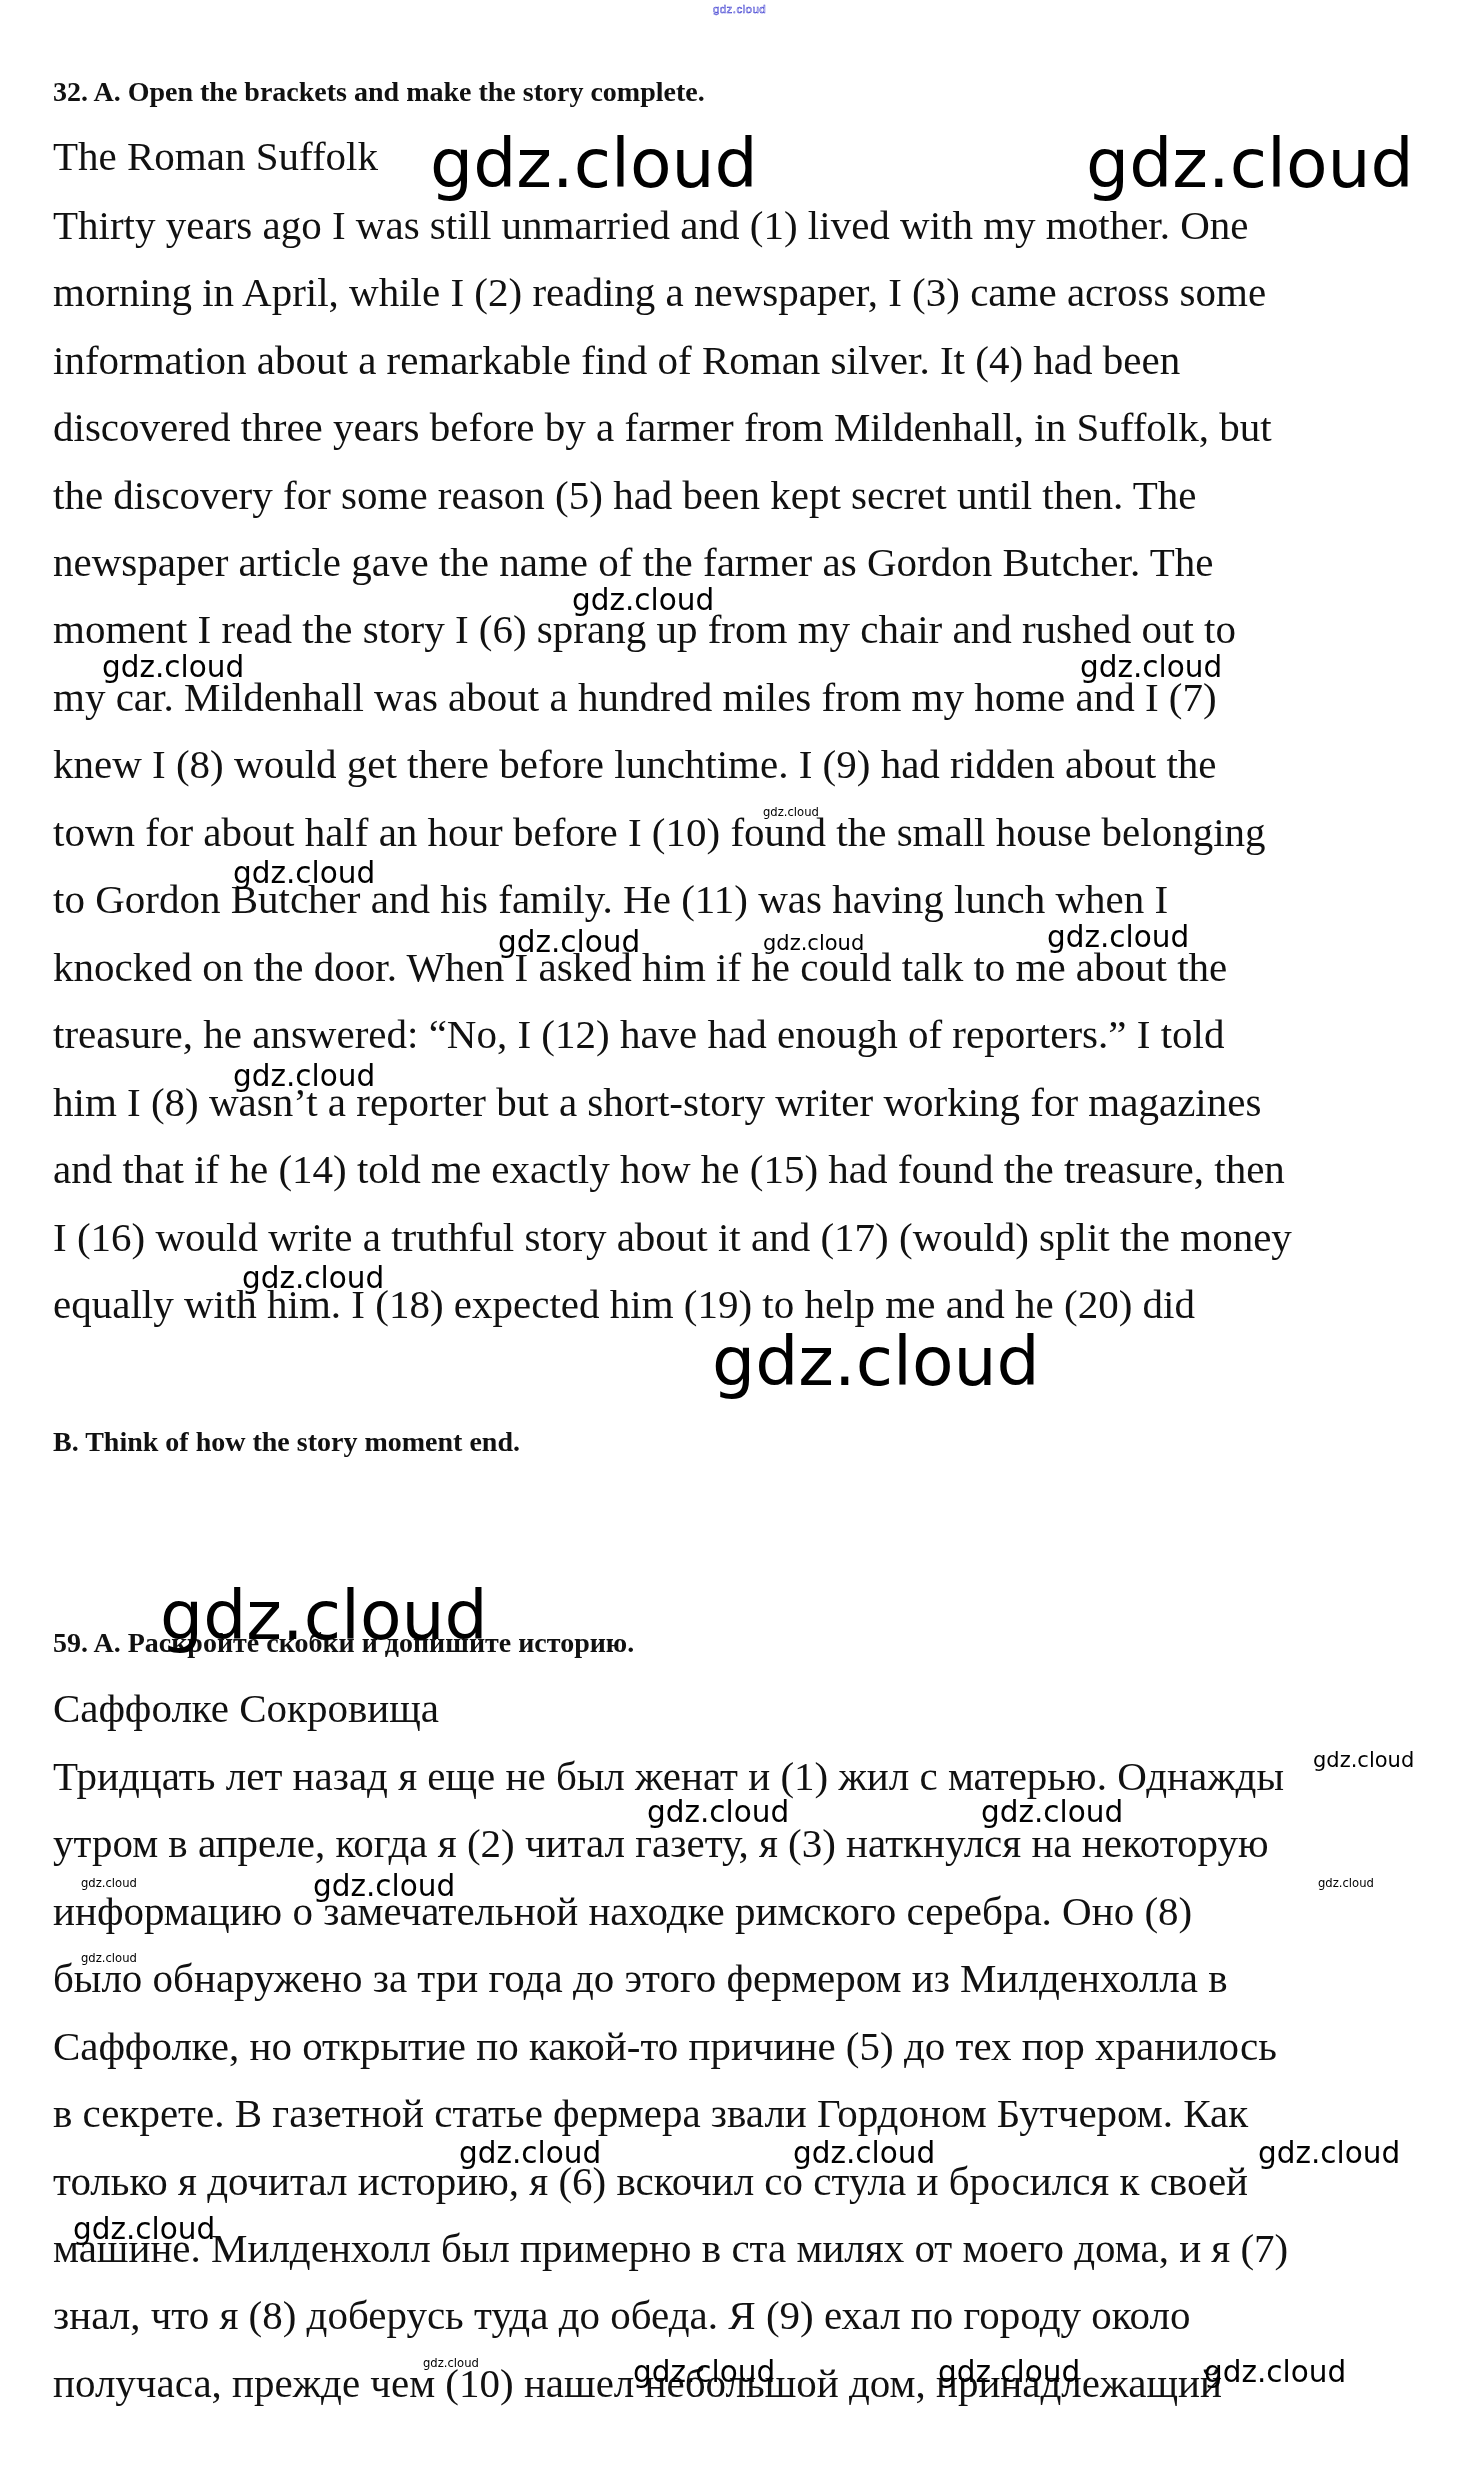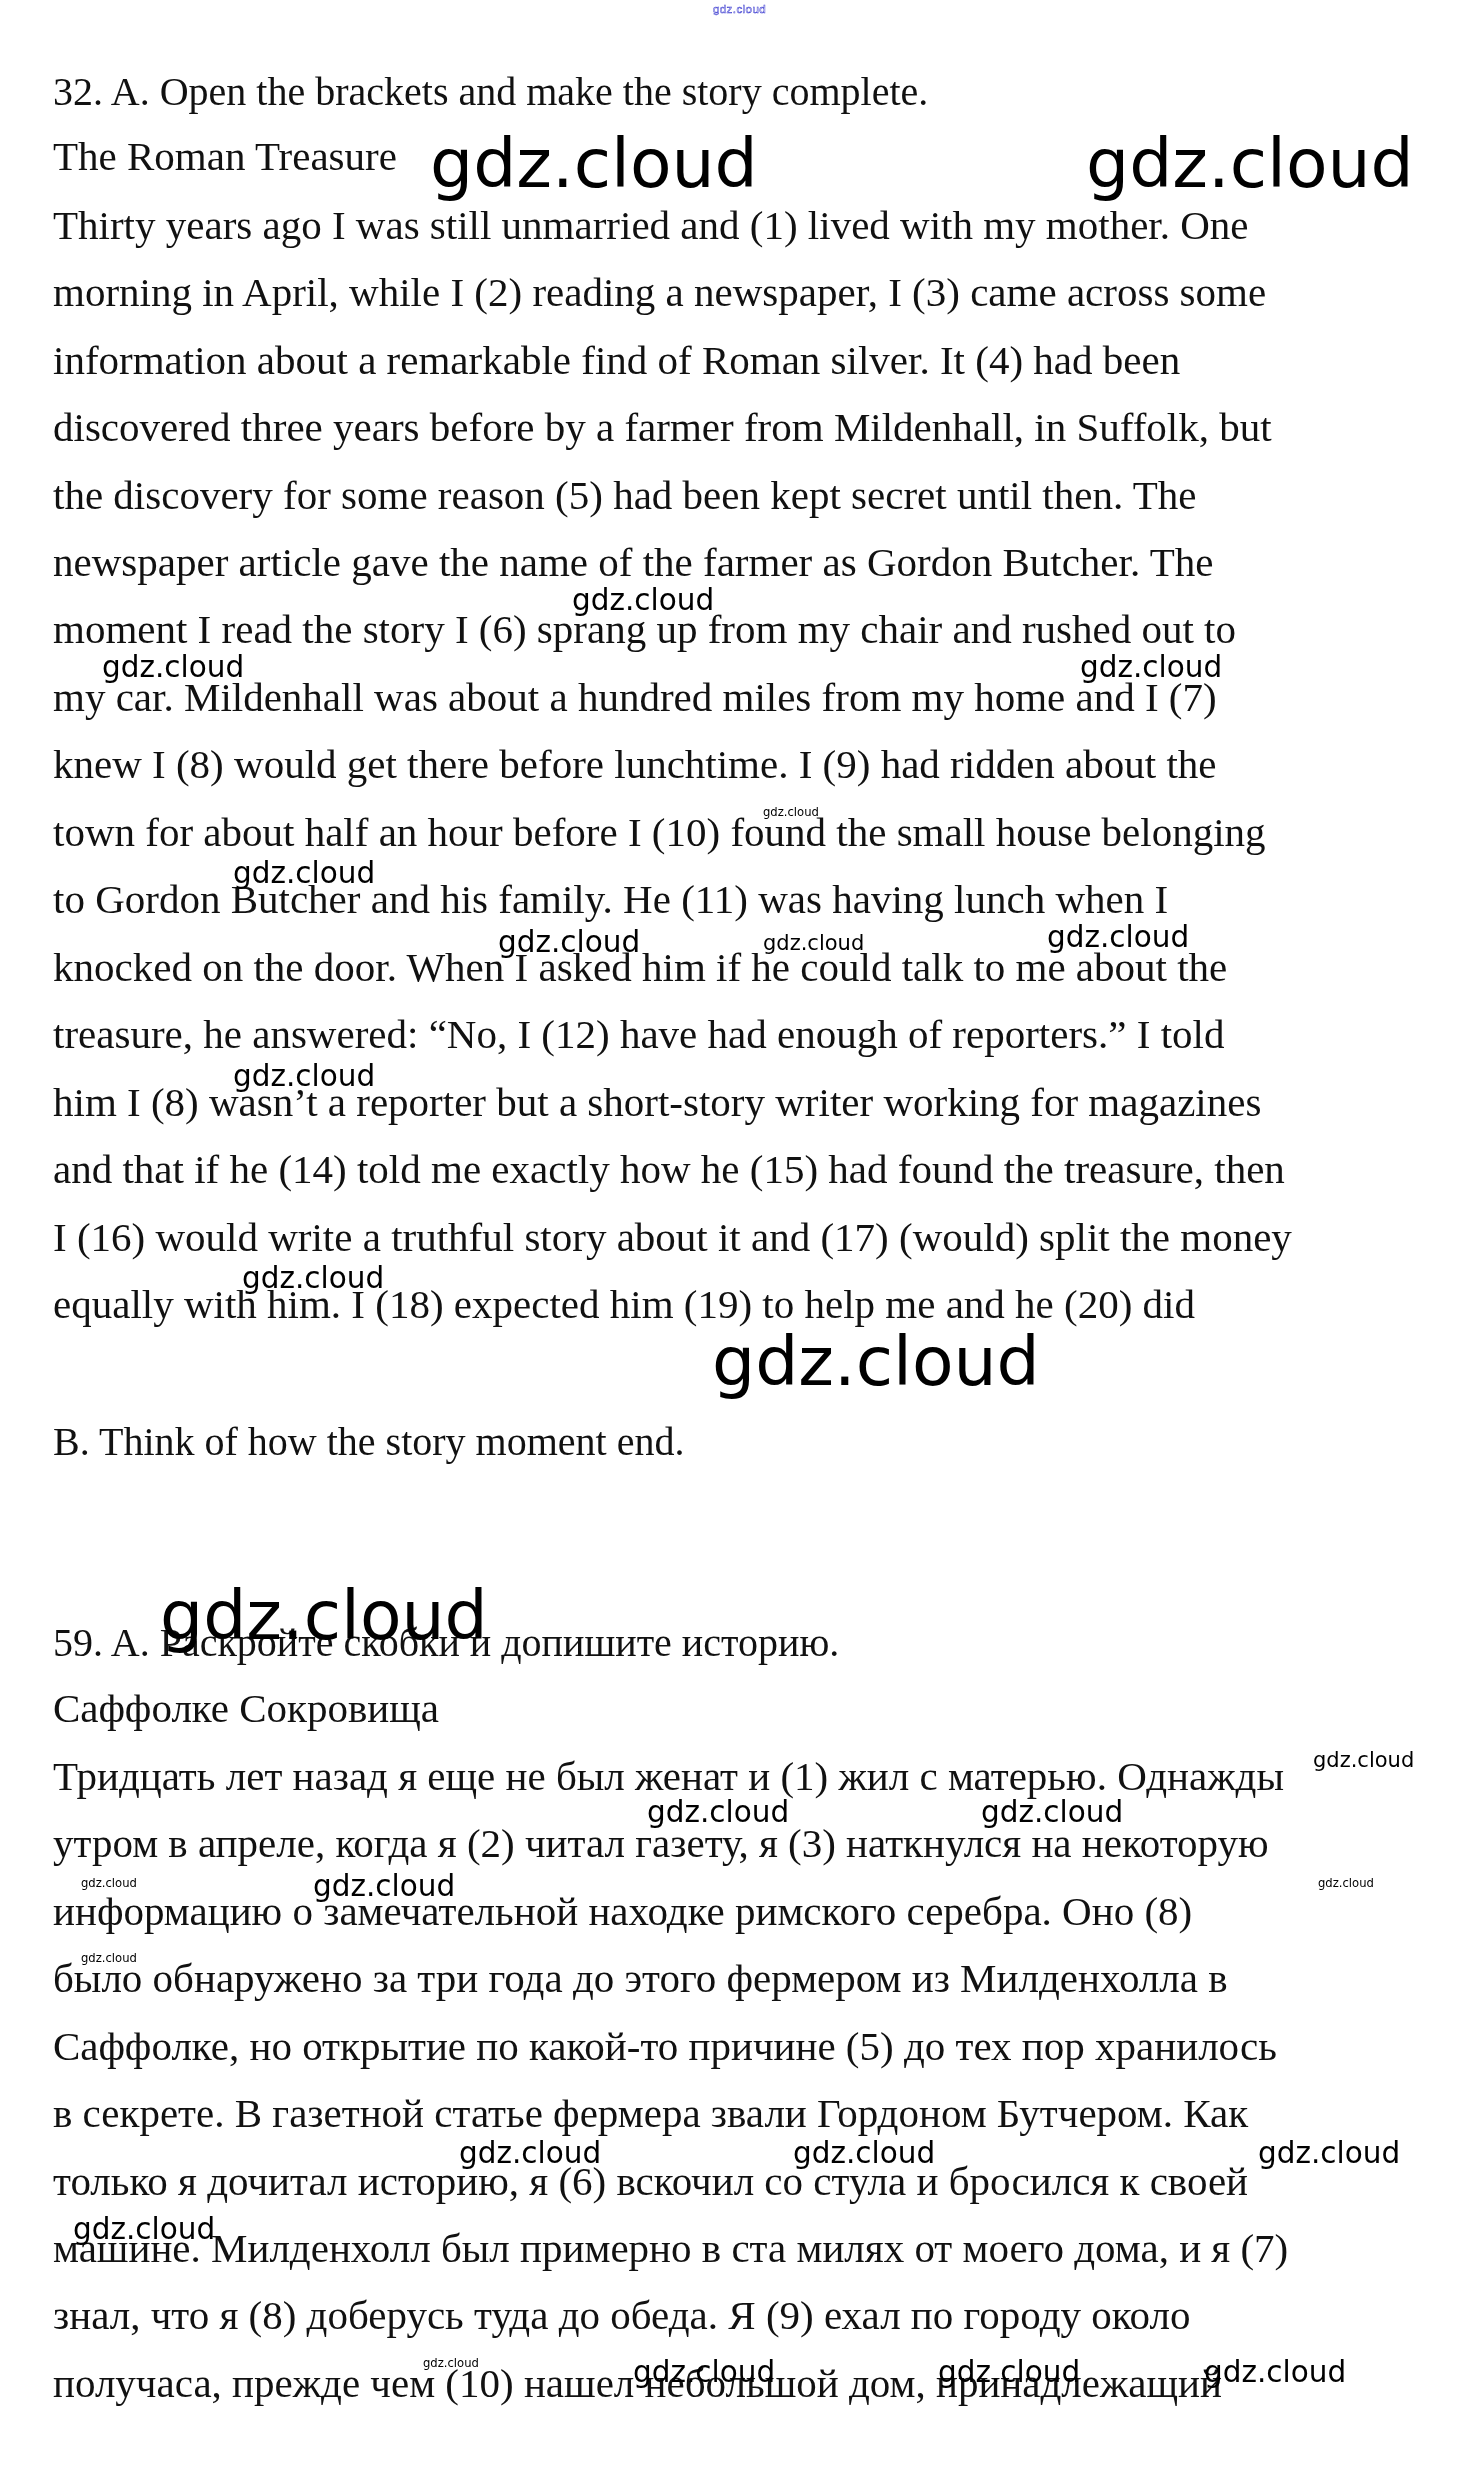--- a/index.html
+++ b/index.html
@@ -2,36 +2,36 @@
 <html style="font-size:12.4px"><head>
 <meta charset="utf-8">
 <style>
   html, body { margin: 0; padding: 0; background: #ffffff; }
   body { width: 1479px; height: 2475px; position: relative; overflow: hidden;
          font-family: "Liberation Serif", "DejaVu Serif", serif; color: #111; }
   .top-wm { position: absolute; top: 1.6px; left: 0; width: 1479px; text-align: center;
             font-family: "Liberation Sans", sans-serif; font-size: 11.6px; color: #ffffff;
             -webkit-text-stroke: 0.5px #3a3ad0; letter-spacing: 0.4px; }
   .line { position: absolute; left: 53px; white-space: nowrap; font-size: 41px; line-height: 47px; }
-  .heading { font-weight: normal; font-size: 40px; }
+  .heading { font-weight: bold; font-size: 28px; }
   .wm { position: absolute; white-space: nowrap; font-family: "DejaVu Sans", "Liberation Sans", sans-serif;
         color: #000; line-height: 1; }
   .wm-xl { font-size: 68px; }
   .wm-m { font-size: 29.5px; }
   .wm-s { font-size: 21px; }
   .wm-xs { font-size: 11.6px; }
 </style>
 </head>
 <body>
 
 <div class="top-wm">gdz.cloud</div>
 
 <div>
   <div class="line heading" style="top:68px">32. A. Open the brackets and make the story complete.</div>
-  <div class="line" style="top:133px">The Roman Treasure</div>
+  <div class="line" style="top:133px">The Roman Suffolk</div>
 
   <div class="line" style="top:202px">Thirty years ago I was still unmarried and (1) lived with my mother. One</div>
   <div class="line" style="top:269px">morning in April, while I (2) reading a newspaper, I (3) came across some</div>
   <div class="line" style="top:337px">information about a remarkable find of Roman silver. It (4) had been</div>
   <div class="line" style="top:404px">discovered three years before by a farmer from Mildenhall, in Suffolk, but</div>
   <div class="line" style="top:472px">the discovery for some reason (5) had been kept secret until then. The</div>
   <div class="line" style="top:539px">newspaper article gave the name of the farmer as Gordon Butcher. The</div>
   <div class="line" style="top:606px">moment I read the story I (6) sprang up from my chair and rushed out to</div>
   <div class="line" style="top:674px">my car. Mildenhall was about a hundred miles from my home and I (7)</div>
   <div class="line" style="top:741px">knew I (8) would get there before lunchtime. I (9) had ridden about the</div>

